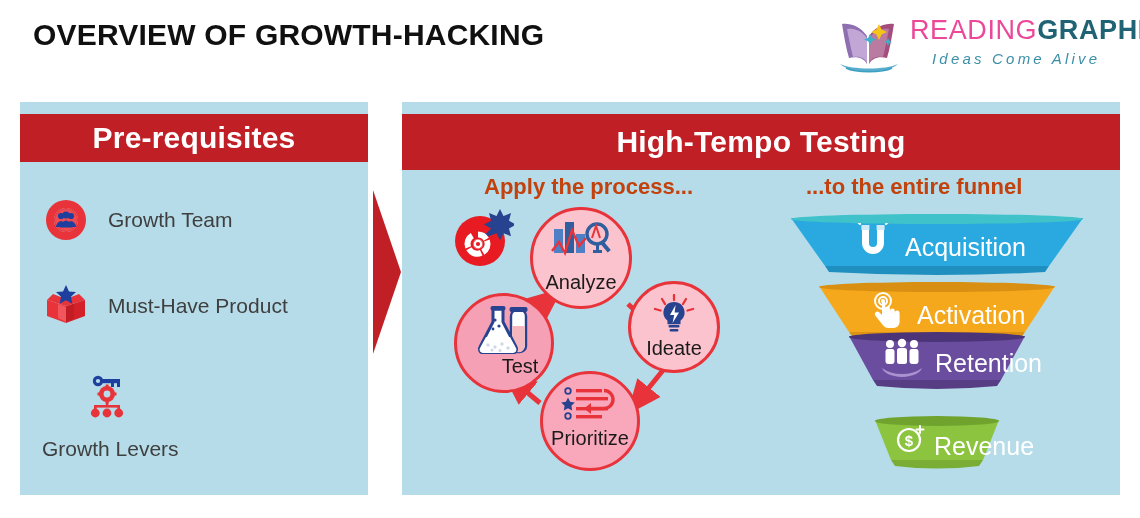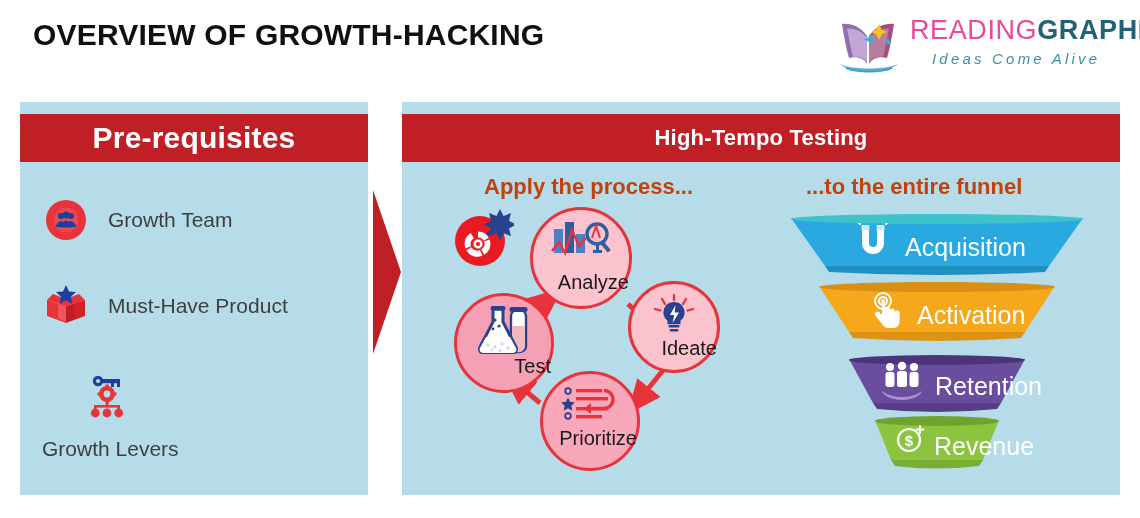--- a/index.html
+++ b/index.html
@@ -29,21 +29,21 @@
   .panel{position:absolute;background:#b5dce8;text-decoration:underline;}
   #panel-left{left:20px;top:102px;width:348px;height:393px;}
   #panel-right{left:402px;top:102px;width:718px;height:393px;}
 
   .panel-header{
     position:absolute;left:0;background:#c01f26;color:#fff;
     display:flex;align-items:center;justify-content:center;
     font-weight:bold;letter-spacing:.2px;
   }
   #panel-left .panel-header{top:12px;width:348px;height:48px;font-size:30px;}
-  #panel-right .panel-header{top:12px;width:718px;height:48px;font-size:22px;text-align:center;}
+  #panel-right .panel-header{top:12px;width:718px;height:56px;font-size:30px;text-align:center;}
 
   
   .preq-list{position:absolute;left:0;top:72px;width:348px;}
   .preq-item{position:absolute;left:22px;display:flex;align-items:center;gap:18px;}
   .preq-item:nth-child(1){top:22px;}
   .preq-item:nth-child(2){top:108px;}
   .preq-item:nth-child(3){top:197px;flex-direction:column;}
   .preq-icon{width:48px;height:48px;flex:0 0 48px;position:relative;}
   .preq-label{font-size:21px;color:#3f3f3f;white-space:nowrap;}
 
@@ -51,21 +51,21 @@
   #flow-arrow{position:absolute;left:372px;top:188px;width:30px;height:168px;}
 
   
   .sub-head{position:absolute;font-size:22px;font-weight:bold;color:#c2410c;white-space:nowrap;}
   #sub-left{left:82px;top:72px;}
   #sub-right{left:404px;top:72px;}
 
   
   #cycle{position:absolute;left:50px;top:105px;width:300px;height:280px;}
   .cyc-node{position:absolute;border-radius:50%;border:3px solid #e8333a;
-    display:flex;flex-direction:column;align-items:flex-end;justify-content:flex-end;}
+    display:flex;flex-direction:column;align-items:center;justify-content:flex-end;}
   .cyc-label{font-size:20px;color:#1a1a1a;line-height:1;}
   #node-analyze{left:78px;top:0px;width:96px;height:96px;background:#fbc3cd;}
   #node-analyze .cyc-label{margin-bottom:14px;}
   #node-ideate{left:176px;top:74px;width:86px;height:86px;background:#fbc3cd;}
   #node-ideate .cyc-label{margin-bottom:12px;}
   #node-prioritize{left:88px;top:164px;width:94px;height:94px;background:#f9a8bb;}
   #node-prioritize .cyc-label{margin-bottom:20px;}
   #node-test{left:2px;top:86px;width:94px;height:94px;background:#f6a0b6;}
   #node-test .cyc-label{margin-bottom:14px;margin-left:32px;}
   #node-core{left:98px;top:92px;width:62px;height:62px;}
@@ -318,21 +318,21 @@
           <g fill="none" stroke="#ffffff" stroke-width="2">
             <circle cx="14" cy="11" r="4"></circle>
               <circle cx="14" cy="11" r="8"></circle>
           </g>
           <circle cx="14" cy="11" r="2" fill="#ffffff"></circle>
           <path d="M13 12 v13 l-3-3 a2.6 2.6 0 0 0 -3.8 3.4 l8 10 a7 7 0 0 0 5.4 2.6 h5 a6 6 0 0 0 6 -6 v-9 a2.4 2.4 0 0 0 -4.8 0 v-2 a2.4 2.4 0 0 0 -4.8 0 v-2 a2.4 2.4 0 0 0 -4.8 0 V12 a2.6 2.6 0 0 0 -3.2 0 Z" fill="#ffffff"></path>
         </svg>
         <span class="fn-label" style="left:130px;top:19px">Activation</span>
       </div>
 
-      <div class="fn-row" style="top:141px;height:58px">
+      <div class="fn-row" style="top:118px;height:58px">
         <svg width="300" height="58" viewBox="0 0 300 58">
           <path d="M62 4 L238 4 L214 48 L86 48 Z" fill="#6a4d9f"></path>
           <ellipse cx="150" cy="5" rx="88" ry="5" fill="#4b3478"></ellipse>
           <path d="M86 48 L214 48 L210 54 Q150 60 90 54 Z" fill="#573e84"></path>
         </svg>
         <svg class="fn-ico" style="left:94px;top:6px" width="42" height="40" viewBox="0 0 42 40">
           <g fill="#ffffff">
             <circle cx="9" cy="6" r="4"></circle>
               <rect x="4.5" y="11" width="9" height="15" rx="2.4"></rect>
             <circle cx="21" cy="5" r="4.2"></circle>

